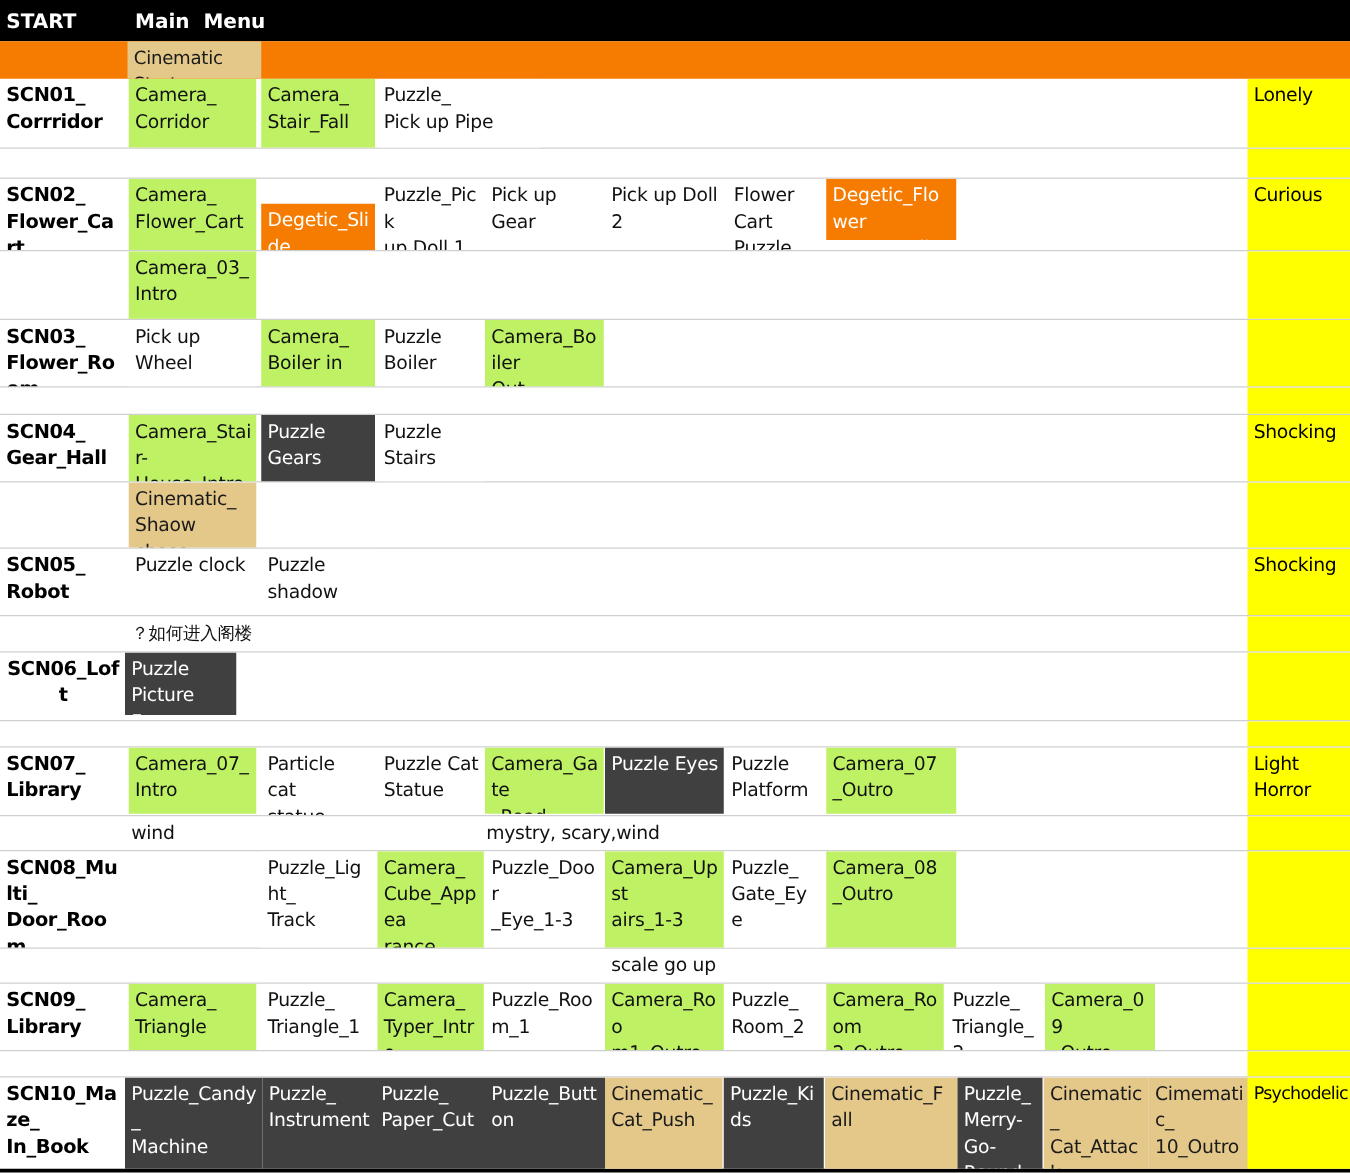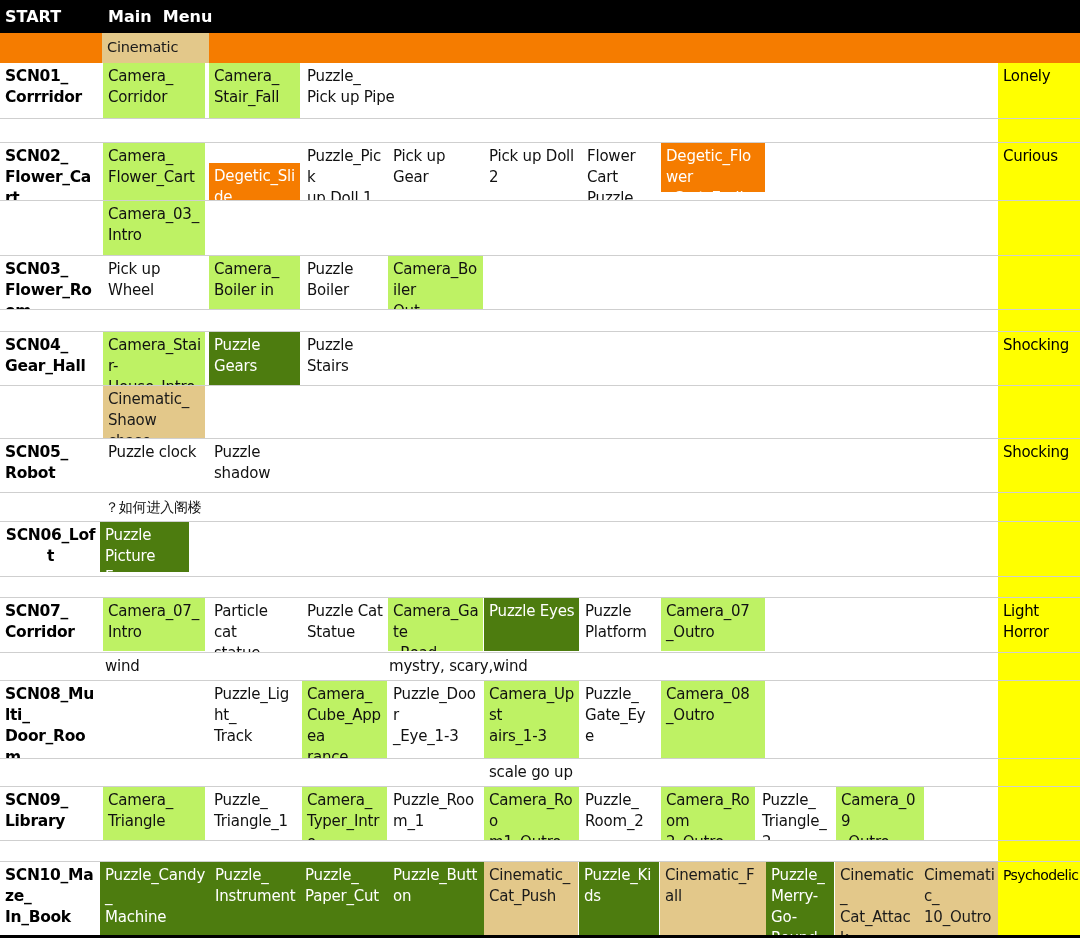--- a/index.html
+++ b/index.html
@@ -36,21 +36,21 @@
     word-break:break-word;
     overflow:hidden;
   }
   .cell.hdr{
     color:#ffffff;font-weight:bold;font-size:16px;letter-spacing:0px;
   }
   .cell.scn{
     font-weight:bold;color:#000000;font-size:15.5px;letter-spacing:-0.3px;
   }
   .cell.grey{background:#bef264;}
-  .cell.red{background:#4d7c0f;color:#ffffff;}
+  .cell.red{background:#404040;color:#ffffff;}
   .cell.orangec{background:#f57c00;color:#ffffff;}
   .cell.tan{background:#e3c88a;color:#1a1a1a;}
   .cell.white{background:#ffffff;}
   .cell.note{color:#111111;}
   .mood{
     position:absolute;top:0;left:998px;width:82px;
     box-sizing:border-box;
     background:#ffff00;
     padding:3px 4px 0 5px;
     font-size:15px;line-height:21px;color:#000;
@@ -165,21 +165,21 @@
 Frames</div>
     <div class="mood" style="height:55px;"></div>
   </div>
 
   <div class="row" style="height:21px;">
     <div class="mood" style="height:21px;"></div>
   </div>
 
   <div class="row" style="height:55px;">
     <div class="cell scn" style="left:0px;width:100px;height:55px;">SCN07_
-Corridor</div>
+Library</div>
     <div class="cell grey" style="left:103px;width:102px;height:53px;">Camera_07_
 Intro</div>
     <div class="cell white" style="left:209px;width:91px;height:55px;">Particle  cat
 statue</div>
     <div class="cell white" style="left:302px;width:85px;height:55px;">Puzzle Cat
 Statue</div>
     <div class="cell grey" style="left:388px;width:95px;height:53px;">Camera_Gate
 _Road</div>
     <div class="cell red" style="left:484px;width:95px;height:53px;">Puzzle Eyes</div>
     <div class="cell white" style="left:580px;width:78px;height:55px;">Puzzle

